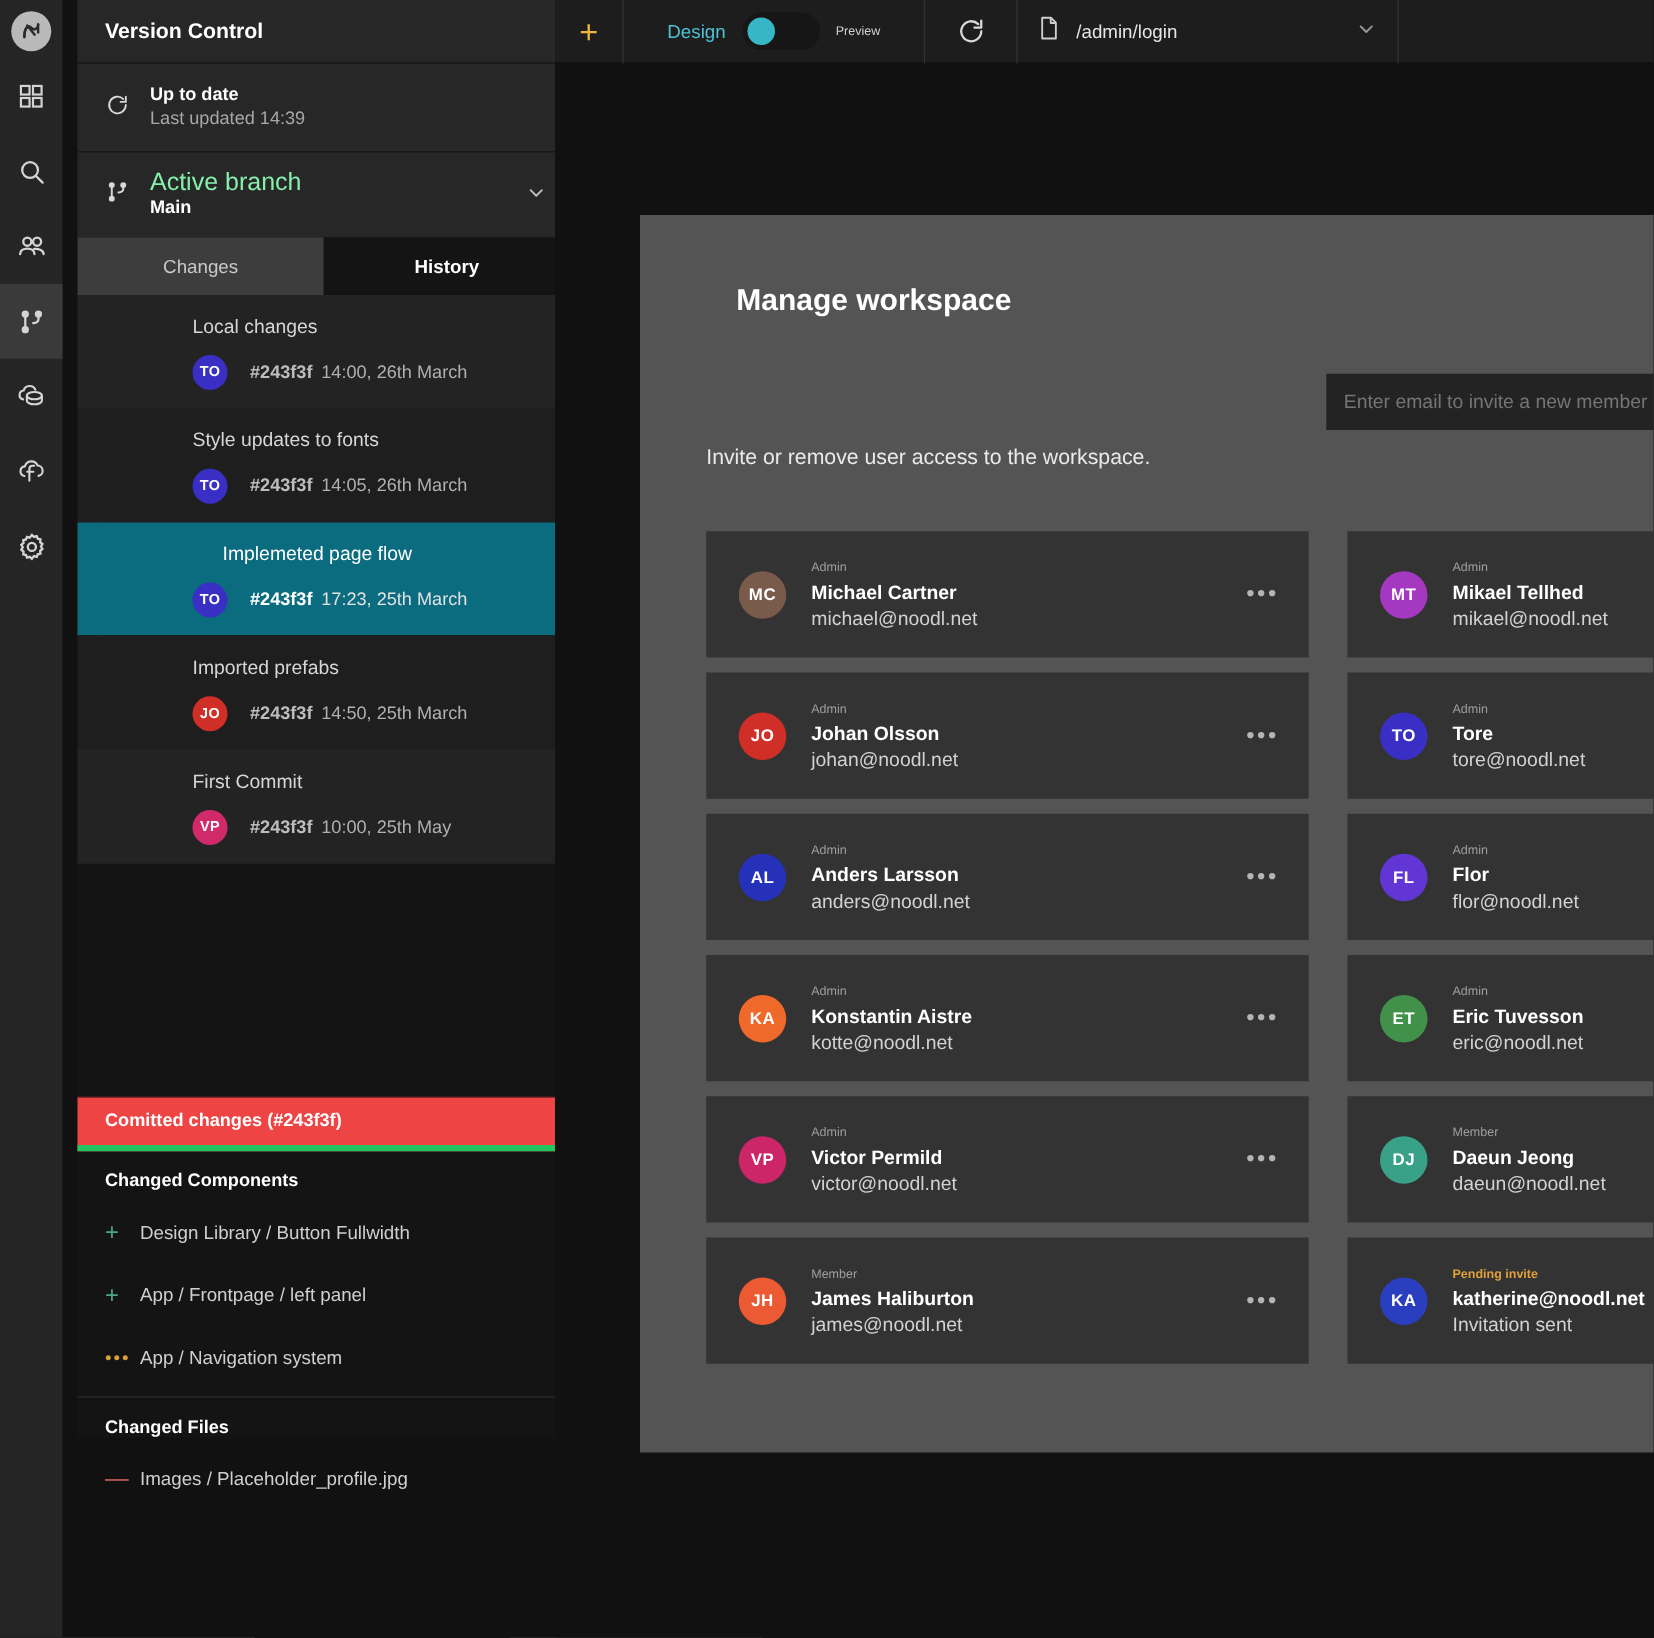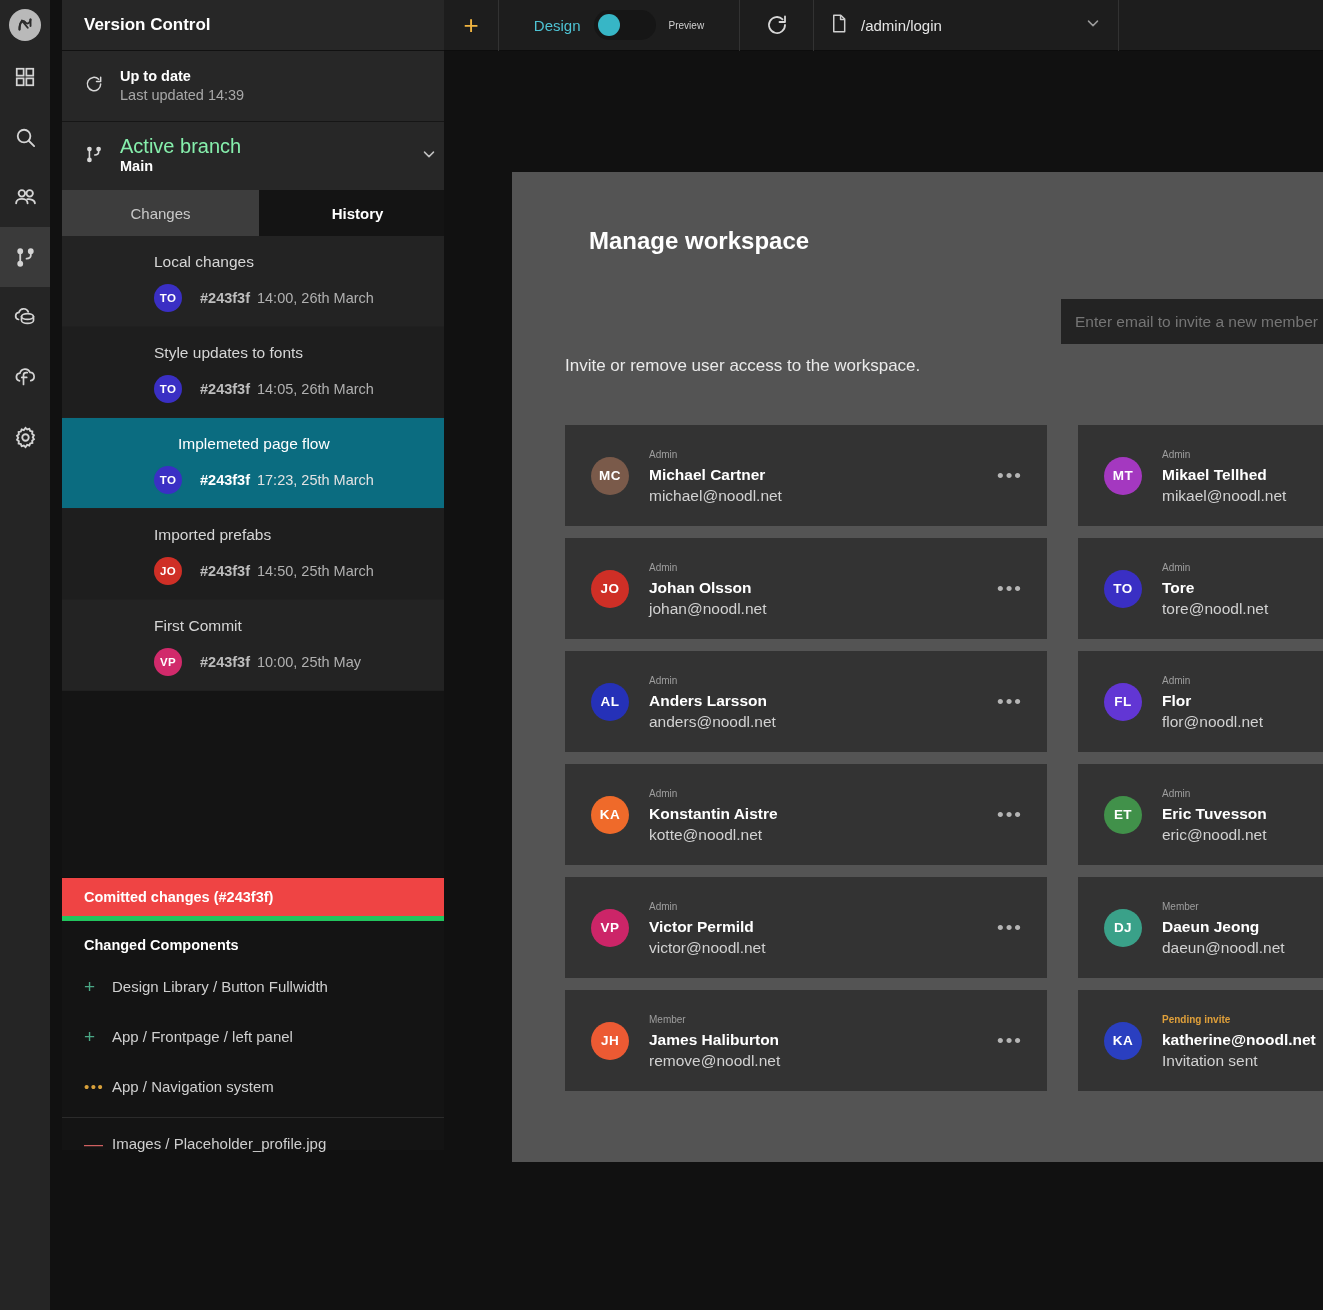--- a/index.html
+++ b/index.html
@@ -388,20 +388,21 @@
           <span class="lbl">App / Frontpage / left panel</span>
         </div>
         <div class="chg-row">
           <span class="sign mod">•••</span>
           <span class="lbl">App / Navigation system</span>
         </div>
       </div>
 
     <div class="divider"></div>
 
+    <div class="sub-head">Changed Files</div>
     <div id="changed-files">
         <div class="chg-row">
           <span class="sign del">—</span>
           <span class="lbl">Images / Placeholder_profile.jpg</span>
         </div>
       </div>
 
     <div class="vc-scroll"></div>
   </div>
 
@@ -525,21 +526,21 @@
               <div class="urole">Member</div>
               <div class="uname">Daeun Jeong</div>
               <div class="umail">daeun@noodl.net</div>
             </div>
           </div>
           <div class="ucard">
             <div class="uav" style="background:#ec5a33">JH</div>
             <div class="uinfo">
               <div class="urole">Member</div>
               <div class="uname">James Haliburton</div>
-              <div class="umail">remove@noodl.net</div>
+              <div class="umail">james@noodl.net</div>
             </div>
             <div class="udots">•••</div>
           </div>
           <div class="ucard">
             <div class="uav" style="background:#2a3fc0">KA</div>
             <div class="uinfo">
               <div class="urole pending">Pending invite</div>
               <div class="uname">katherine@noodl.net</div>
               <div class="umail">Invitation sent</div>
             </div>

